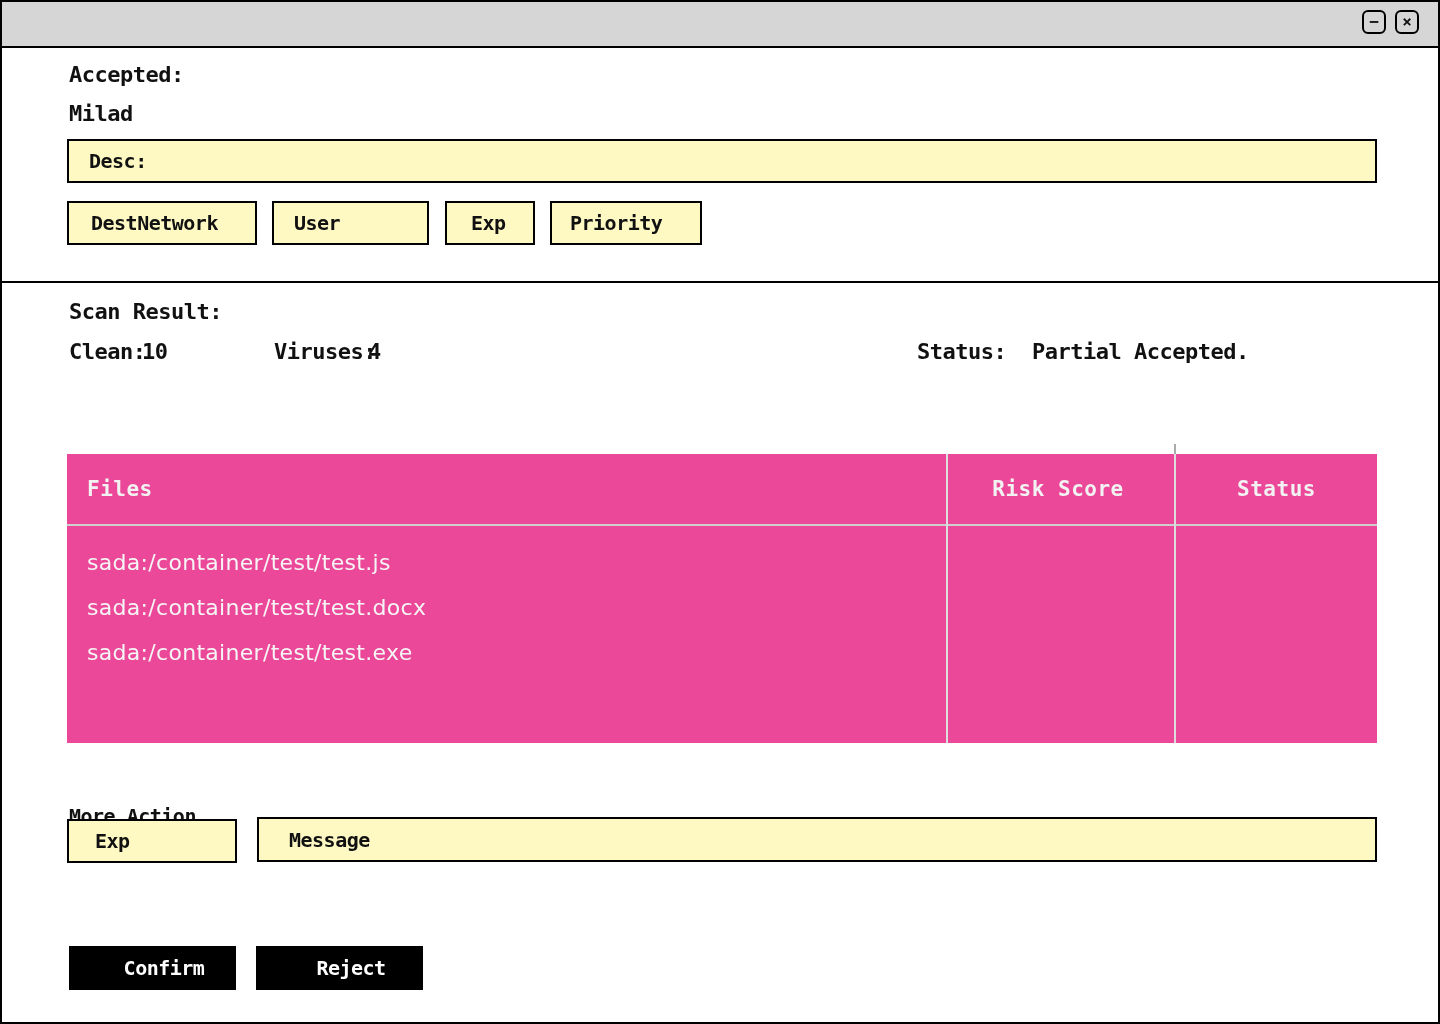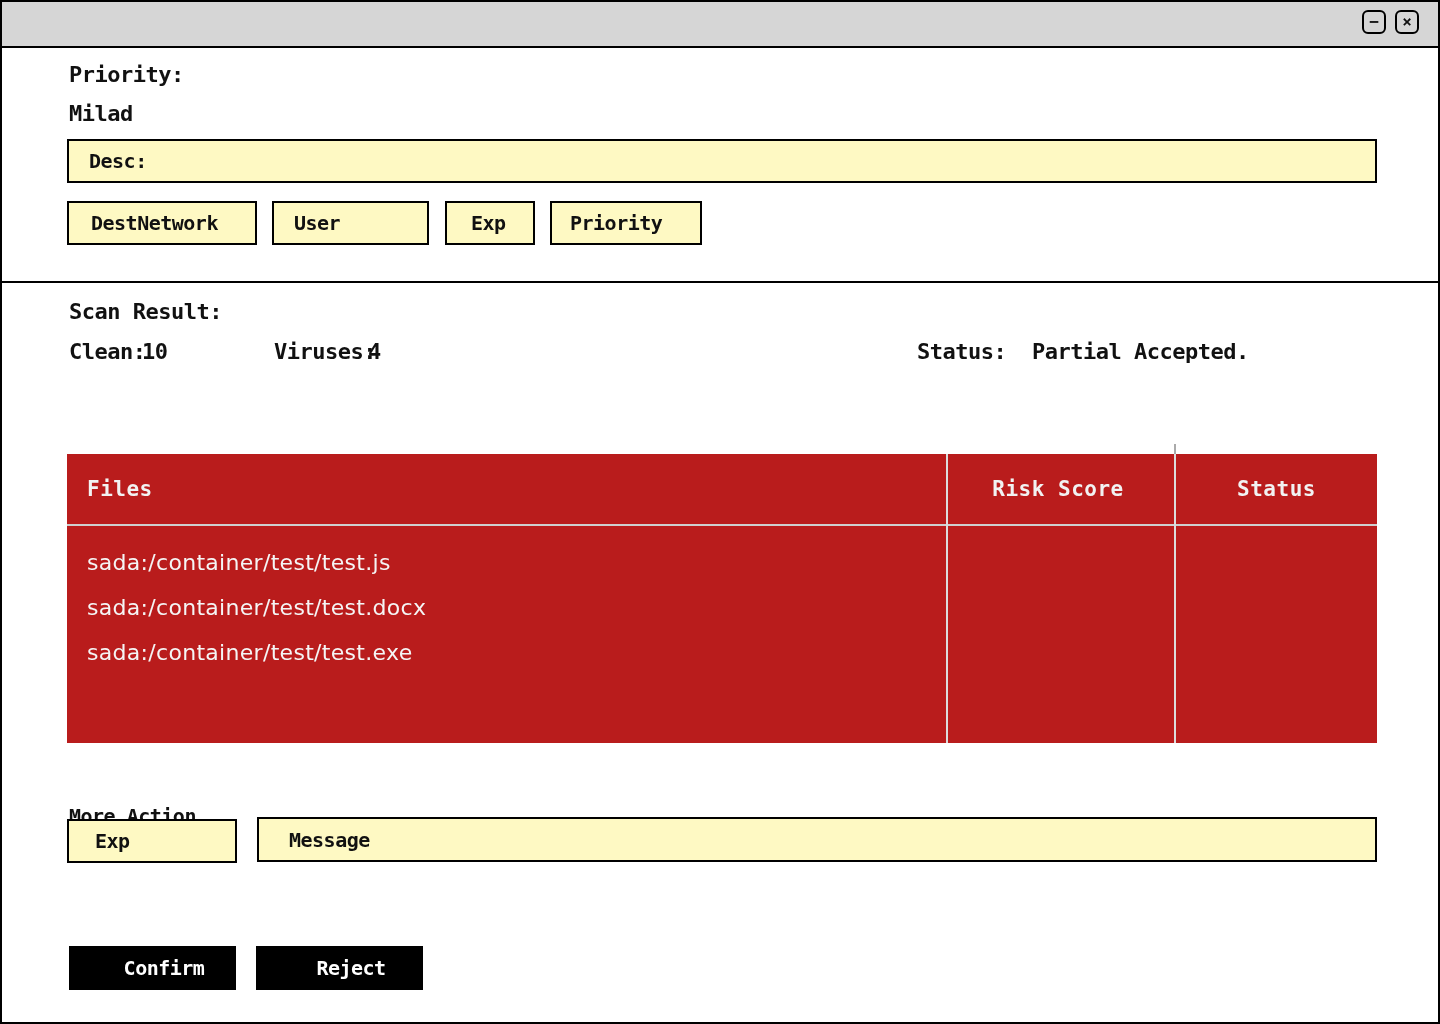--- a/index.html
+++ b/index.html
@@ -41,21 +41,21 @@
   .lbl { position: absolute; font-size: 21px; }
 
   
   .divider { position: absolute; left: 0; right: 0; top: 279px; height: 2px; background: #000; }
 
   .path-value { color: #4d4d4d; font-size: 22px; letter-spacing: 0.3px; }
 
   
   .scan-table {
     position: absolute; left: 65px; top: 452px; width: 1310px; height: 289px;
-    background: #b91c1c; color: #f2f2f2;
+    background: #ec4899; color: #f2f2f2;
   }
   .thead { position: absolute; top: 0; left: 0; right: 0; height: 70px; }
   .th { position: absolute; top: 0; height: 70px; display: flex; align-items: center; font-size: 21px; letter-spacing: 0.5px; }
   .th-files { left: 20px; }
   .th-risk  { left: 881px; width: 220px; justify-content: center; }
   .th-status{ left: 1109px; width: 201px; justify-content: center; }
   .vline { position: absolute; top: 0; bottom: 0; width: 2px; background: #dcdcdc; }
   .vline-1 { left: 879px; }
   .vline-2 { left: 1107px; }
   .tick-above { position: absolute; left: 1107px; top: -10px; height: 10px; width: 2px; background: #aaa; }
@@ -77,21 +77,21 @@
 </head>
 <body>
 
 <div class="window">
 
   <div class="titlebar">
     <div class="win-btn btn-min">−</div>
     <div class="win-btn btn-close">×</div>
   </div>
 
-  <div class="lbl techno" style="left:67px; top:60px; font-size:22px;">Priority:</div>
+  <div class="lbl techno" style="left:67px; top:60px; font-size:22px;">Accepted:</div>
   <div class="lbl techno" style="left:67px; top:99px; font-size:22px;">Milad</div>
 
   <div class="box techno" style="left:65px; top:137px; width:1310px; height:44px; padding-left:20px;">
     <span>Desc:</span>
   </div>
 
   <div class="box techno" style="left:65px; top:199px; width:190px; height:44px; padding-left:22px;">
     <span>DestNetwork</span>
   </div>
   <div class="box techno" style="left:270px; top:199px; width:157px; height:44px; padding-left:20px;">

